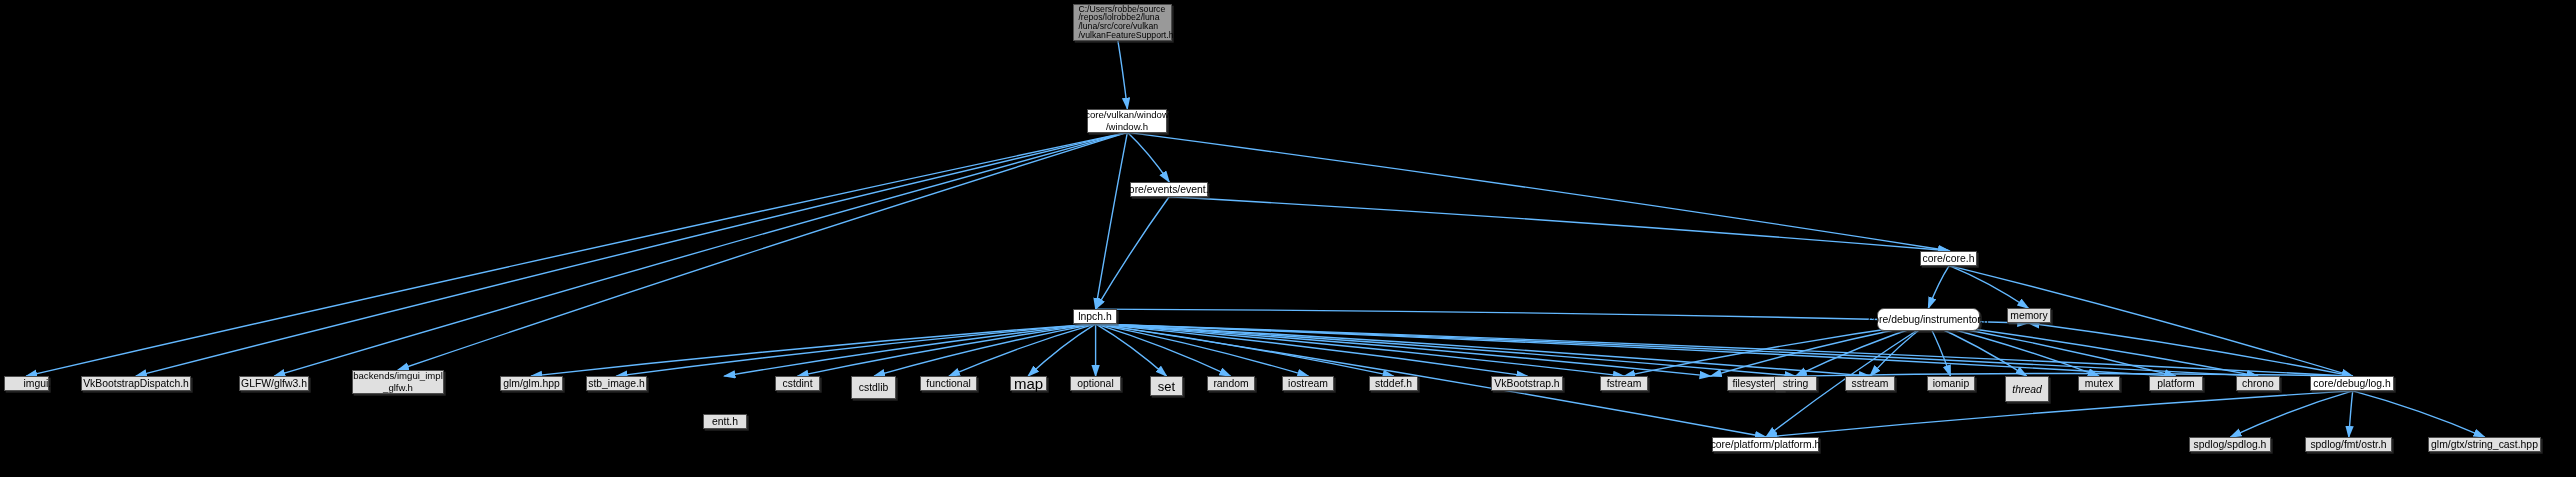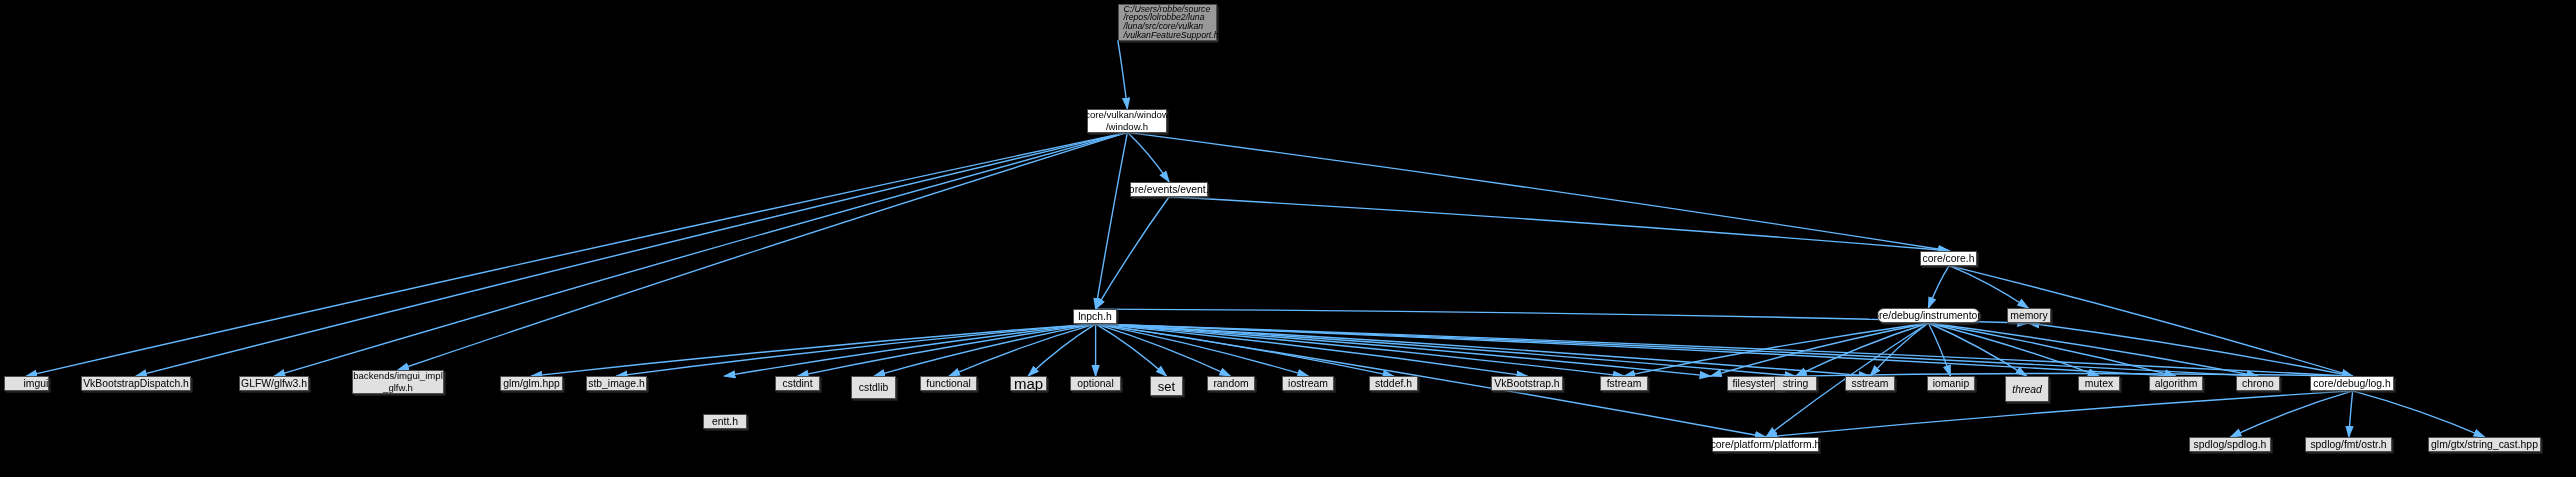--- a/index.html
+++ b/index.html
@@ -90,29 +90,29 @@
         <path d="M1258.5,372 Q1643.5,431 2028.5,502" fill="none" stroke="#63b8ff" stroke-width="1.6" marker-end="url(#arrow)"></path>
         <path d="M2702.5,449 Q2632.25,469.5 2562,502" fill="none" stroke="#63b8ff" stroke-width="1.6" marker-end="url(#arrow)"></path>
         <path d="M2702.5,449 Q2700.25,469.5 2698,502" fill="none" stroke="#63b8ff" stroke-width="1.6" marker-end="url(#arrow)"></path>
         <path d="M2702.5,449 Q2778.25,469.5 2854,502" fill="none" stroke="#63b8ff" stroke-width="1.6" marker-end="url(#arrow)"></path>
         <path d="M2702.5,449 Q2365.5,469.5 2028.5,502" fill="none" stroke="#63b8ff" stroke-width="1.6" marker-end="url(#arrow)"></path>
         <path d="M2702.5,432 Q2382.5,426 2062.5,432" fill="none" stroke="#63b8ff" stroke-width="1.6" marker-end="url(#arrow)"></path>
         <path d="M2702.5,432 Q2516.25,395.5 2330,371" fill="none" stroke="#63b8ff" stroke-width="1.6" marker-end="url(#arrow)"></path>
       </g>
   </svg>
   <div id="nodes">
-      <div class="node root" style="left: 1118px; top: 3.5px; width: 99px; height: 37px; font-size: 8.7px; line-height: 8.7px; font-style: italic;"><span>C:/Users/robbe/source
+      <div class="node root" style="left: 1073px; top: 3.5px; width: 99px; height: 37px; font-size: 8.7px; line-height: 8.7px;"><span>C:/Users/robbe/source
 /repos/lolrobbe2/luna
 /luna/src/core/vulkan
 /vulkanFeatureSupport.h</span></div>
       <div class="node" style="left: 1087px; top: 109px; width: 80px; height: 23.5px; font-size: 9.6px; line-height: 11.3px;"><span>core/vulkan/window
 /window.h</span></div>
       <div class="node" style="left: 1130px; top: 182px; width: 78px; height: 15px; font-size: 10.4px;"><span>core/events/event.h</span></div>
       <div class="node" style="left: 1920px; top: 251px; width: 57px; height: 15px; font-size: 10.4px;"><span>core/core.h</span></div>
-      <div class="node" style="left: 1877px; top: 308px; width: 103px; height: 15px; font-size: 10.4px; border-radius: 7px;"><span>core/debug/instrumentor.h</span></div>
+      <div class="node" style="left: 1877px; top: 308px; width: 103px; height: 23px; font-size: 10.4px; border-radius: 7px;"><span>core/debug/instrumentor.h</span></div>
       <div class="node ext" style="left: 2007px; top: 308px; width: 44px; height: 15px; font-size: 10.4px;"><span>memory</span></div>
       <div class="node" style="left: 1073px; top: 309px; width: 44px; height: 15px; font-size: 10.4px;"><span>lnpch.h</span></div>
       <div class="node ext" style="left: 3.5px; top: 376px; width: 45px; height: 15px; font-size: 10.4px; padding-left: 32px;"><span>imgui.h</span></div>
       <div class="node ext" style="left: 81px; top: 376px; width: 110px; height: 15px; font-size: 10.4px;"><span>VkBootstrapDispatch.h</span></div>
       <div class="node ext" style="left: 239px; top: 376px; width: 70px; height: 15px; font-size: 10.4px;"><span>GLFW/glfw3.h</span></div>
       <div class="node ext" style="left: 352px; top: 370px; width: 92px; height: 23.5px; font-size: 9.6px; line-height: 11.3px;"><span>backends/imgui_impl
 _glfw.h</span></div>
       <div class="node ext" style="left: 500px; top: 376px; width: 63px; height: 15px; font-size: 10.4px;"><span>glm/glm.hpp</span></div>
       <div class="node ext" style="left: 586px; top: 376px; width: 61px; height: 15px; font-size: 10.4px;"><span>stb_image.h</span></div>
       <div class="node ext" style="left: 703px; top: 376px; width: 44px; height: 15px; font-size: 10.4px; margin-top: 38px;"><span>entt.h</span></div>
@@ -126,21 +126,21 @@
       <div class="node ext" style="left: 1282px; top: 376px; width: 52px; height: 15px; font-size: 10.4px;"><span>iostream</span></div>
       <div class="node ext" style="left: 1369px; top: 376px; width: 49px; height: 15px; font-size: 10.4px;"><span>stddef.h</span></div>
       <div class="node ext" style="left: 1491px; top: 376px; width: 72px; height: 15px; font-size: 10.4px;"><span>VkBootstrap.h</span></div>
       <div class="node ext" style="left: 1600px; top: 376px; width: 48px; height: 15px; font-size: 10.4px;"><span>fstream</span></div>
       <div class="node ext" style="left: 1682px; top: 376px; width: 57px; height: 15px; font-size: 10.4px; margin-left: 45px;"><span>filesystem</span></div>
       <div class="node ext" style="left: 1774px; top: 376px; width: 43px; height: 15px; font-size: 10.4px;"><span>string</span></div>
       <div class="node ext" style="left: 1845px; top: 376px; width: 50px; height: 15px; font-size: 10.4px;"><span>sstream</span></div>
       <div class="node ext" style="left: 1927px; top: 376px; width: 48px; height: 15px; font-size: 10.4px;"><span>iomanip</span></div>
       <div class="node ext" style="left: 2005px; top: 376px; width: 44px; height: 26px; font-size: 10.4px; font-style: italic;"><span>thread</span></div>
       <div class="node ext" style="left: 2078px; top: 376px; width: 42px; height: 15px; font-size: 10.4px;"><span>mutex</span></div>
-      <div class="node ext" style="left: 2149px; top: 376px; width: 54px; height: 15px; font-size: 10.4px;"><span>algorithm</span></div>
+      <div class="node ext" style="left: 2149px; top: 376px; width: 54px; height: 15px; font-size: 10.4px;"><span>platform</span></div>
       <div class="node ext" style="left: 2236px; top: 376px; width: 44px; height: 15px; font-size: 10.4px;"><span>chrono</span></div>
       <div class="node" style="left: 2310px; top: 376px; width: 84px; height: 15px; font-size: 10.4px;"><span>core/debug/log.h</span></div>
       <div class="node" style="left: 1712px; top: 437px; width: 107px; height: 15px; font-size: 10.4px;"><span>core/platform/platform.h</span></div>
       <div class="node ext" style="left: 2189px; top: 437px; width: 82px; height: 15px; font-size: 10.4px;"><span>spdlog/spdlog.h</span></div>
       <div class="node ext" style="left: 2305px; top: 437px; width: 87px; height: 15px; font-size: 10.4px;"><span>spdlog/fmt/ostr.h</span></div>
       <div class="node ext" style="left: 2428px; top: 437px; width: 113px; height: 15px; font-size: 10.4px;"><span>glm/gtx/string_cast.hpp</span></div>
     </div>
 </div>
 
 

